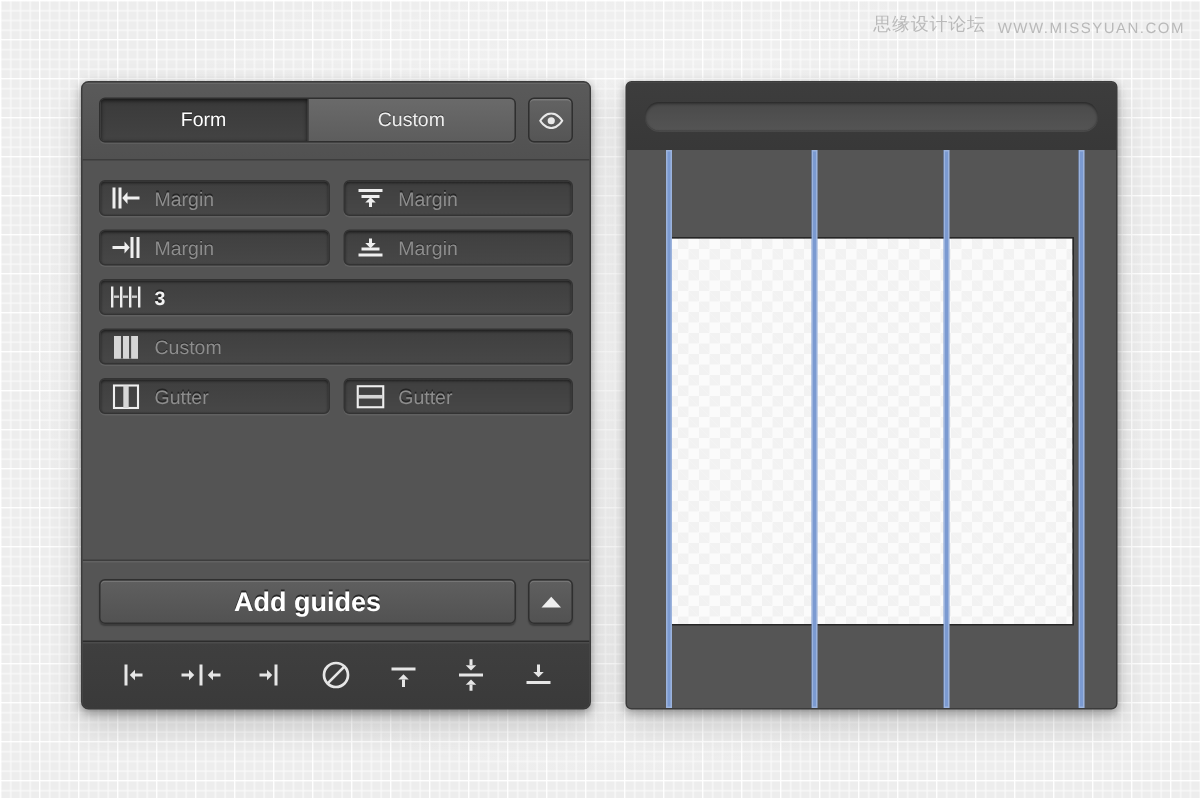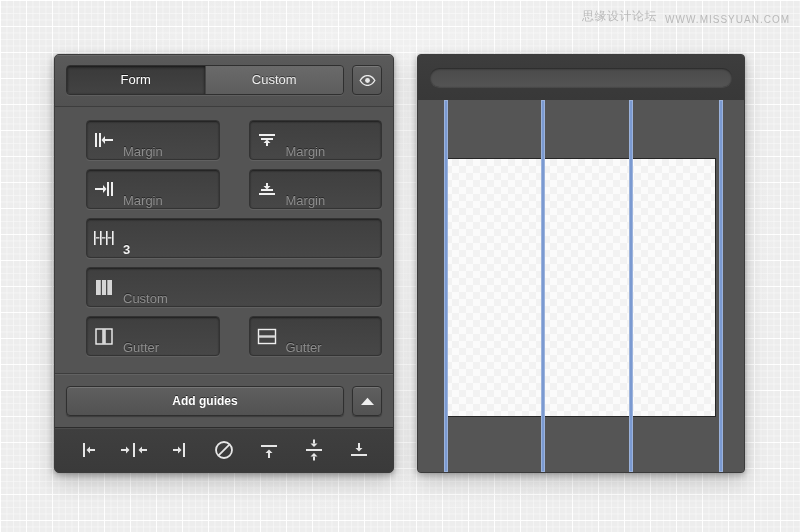--- a/index.html
+++ b/index.html
@@ -91,30 +91,29 @@
   }
 
   
   .fieldzone{
     padding:13px 11px 0 11px;
     flex:1;
   }
   .frow{display:flex;gap:9px;margin-bottom:9px;}
   .field{
     flex:1;
-    height:40px;
+    height:24px;
     border-radius:4px;
     background:linear-gradient(#3f3f3f,#474747);
     border:1px solid #333333;
     box-shadow:inset 0 1px 2px rgba(0,0,0,.55), 0 1px 0 rgba(255,255,255,.08);
-    display:flex;align-items:flex-end;
+    display:flex;align-items:center;
     box-sizing:border-box;
     cursor:text;
     overflow:hidden;
-    margin-left:20px;
   }
   .ficon{
     width:34px;height:100%;
     display:flex;align-items:center;justify-content:center;
     flex:none;
   }
   .ftext{
     font-size:13px;color:#8d8d8d;
     text-shadow:0 -1px 0 rgba(0,0,0,.45);
     padding-left:2px;
@@ -128,21 +127,21 @@
     padding:12px 11px 11px 11px;
     display:flex;gap:8px;align-items:center;
     background:#555555;
   }
   .addbtn{
     flex:1;height:30px;
     border-radius:4px;
     background:linear-gradient(#5f5f5f,#525252);
     border:1px solid #2f2f2f;
     box-shadow:inset 0 1px 0 rgba(255,255,255,.15), 0 1px 1px rgba(0,0,0,.3);
-    color:#ffffff;font-size:12px;font-weight:bold;
+    color:#ffffff;font-size:18px;font-weight:bold;
     display:flex;align-items:center;justify-content:center;
     cursor:pointer;box-sizing:border-box;
     text-shadow:0 -1px 0 rgba(0,0,0,.55);
   }
   .arrowbtn{
     width:30px;height:30px;
     border-radius:4px;
     background:linear-gradient(#5f5f5f,#525252);
     border:1px solid #2f2f2f;
     box-shadow:inset 0 1px 0 rgba(255,255,255,.15), 0 1px 1px rgba(0,0,0,.3);

